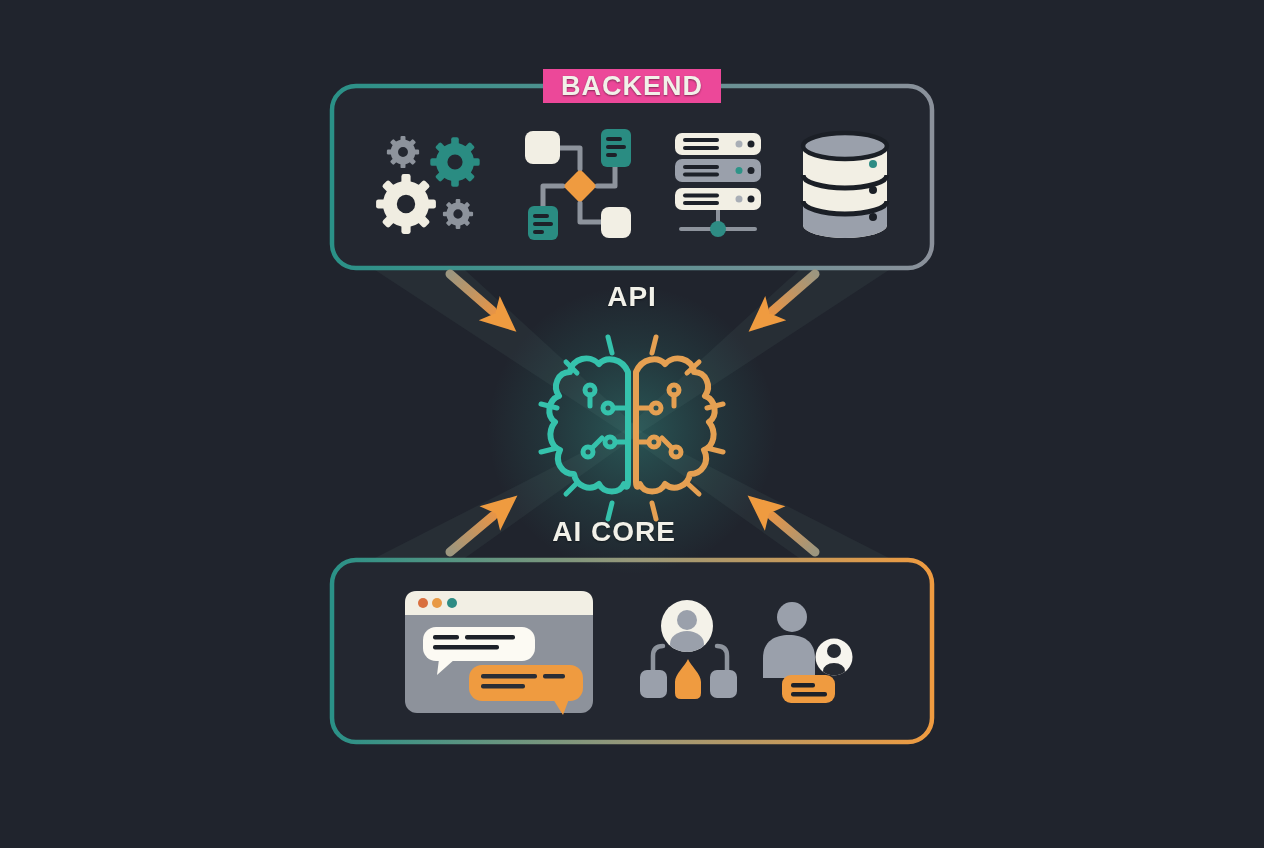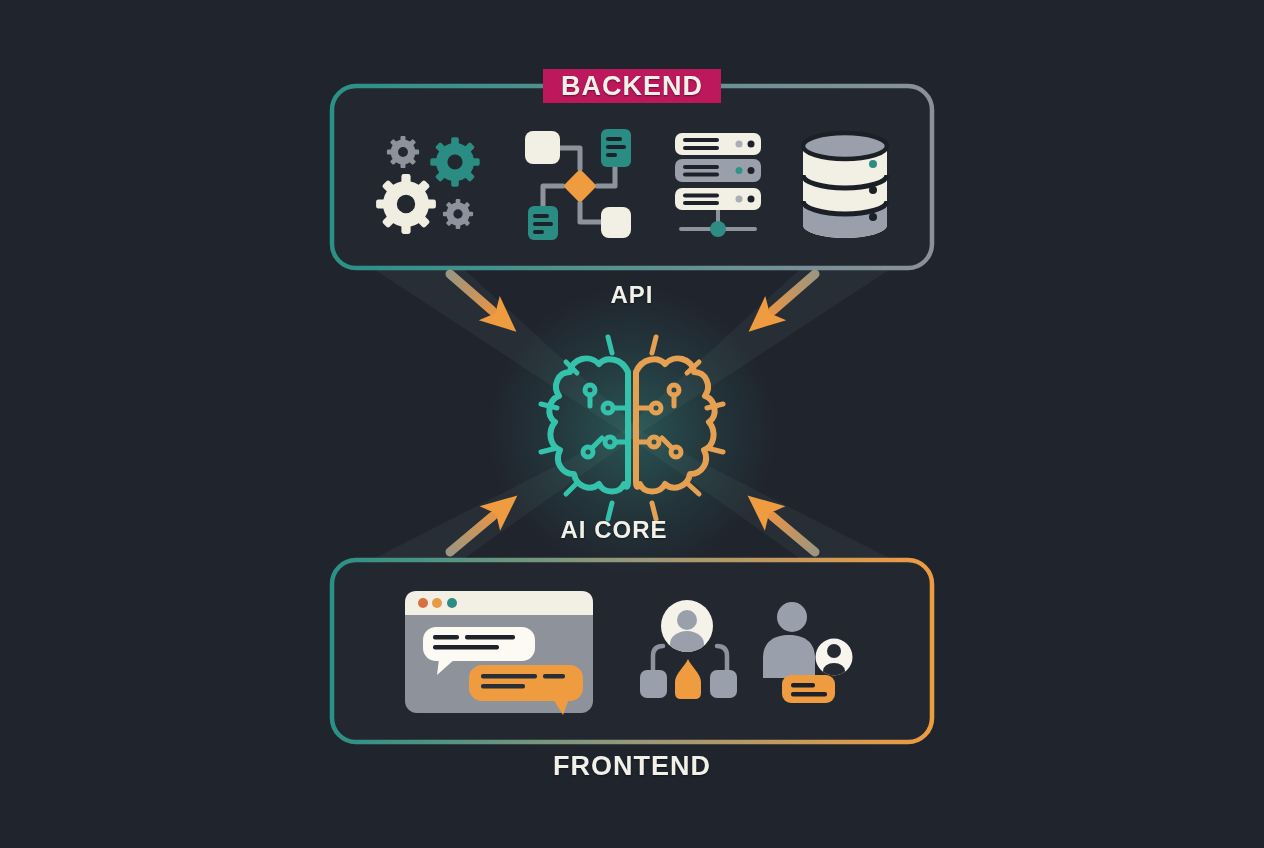--- a/index.html
+++ b/index.html
@@ -7,22 +7,22 @@
     position:relative;width:1264px;height:848px;margin:0 auto;
     background:#20242d;overflow:hidden;
     font-family:"Liberation Sans","DejaVu Sans",sans-serif;
   }
   .label{
     position:absolute;transform:translateX(-50%);
     color:#f2f1e9;font-weight:bold;letter-spacing:1px;
     text-shadow:0 1px 2px rgba(0,0,0,.45);white-space:nowrap;
   }
   .label.boxtitle{font-size:27px;}
-  .label.coretitle{font-size:24px;}
-  .masked{background:#be185d;padding:0 18px;line-height:34px;}
+  .label.coretitle{font-size:28px;}
+  .masked{background:#ec4899;padding:0 18px;line-height:34px;}
   .abs{position:absolute;}
   .glow{
     position:absolute;left:482px;top:280px;width:300px;height:300px;
     background:radial-gradient(circle,rgba(61,199,178,.30) 0%,rgba(61,199,178,.10) 40%,rgba(61,199,178,0) 68%);
     border-radius:50%;
   }
   svg{display:block;}
 </style>
 </head>
 <body>
@@ -261,15 +261,14 @@
     <circle cx="76" cy="69" r="18.5" fill="#f7f5ee"></circle>
     <g clip-path="url(#bgClip)" fill="#262a32">
       <circle cx="76" cy="63" r="7"></circle>
       <ellipse cx="76" cy="83" rx="11" ry="8"></ellipse>
     </g>
   </svg>
 
   <div class="label boxtitle masked" style="left:632px;top:69px">BACKEND</div>
   <div class="label coretitle" style="left:632px;top:281px">API</div>
   <div class="label coretitle" style="left:614px;top:516px">AI CORE</div>
-  <div class="label boxtitle" style="left:632px;top:751px">FRONTEND</div>
 
 </div>
 
 </body></html>

